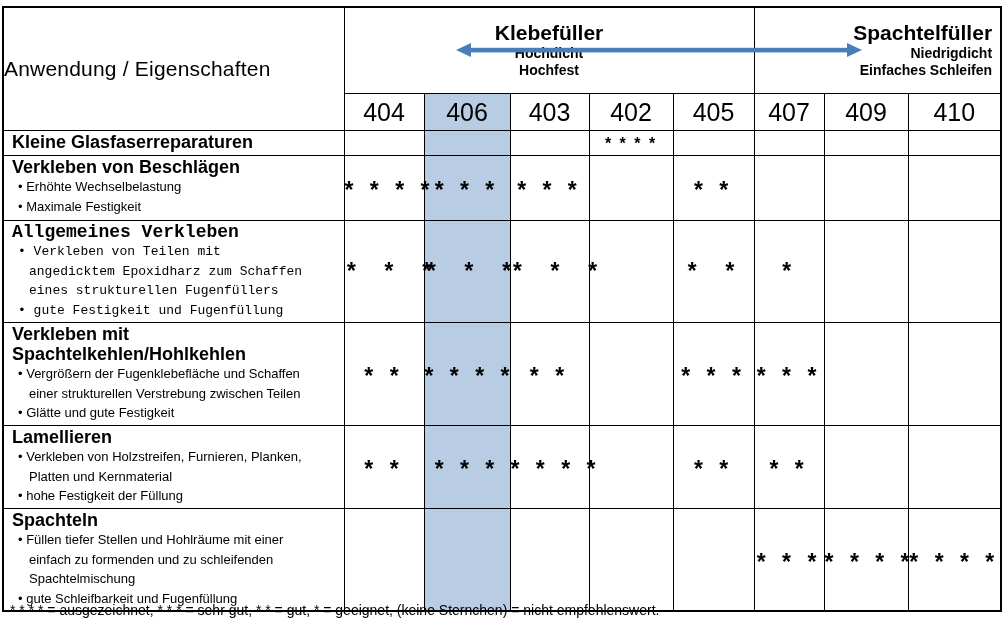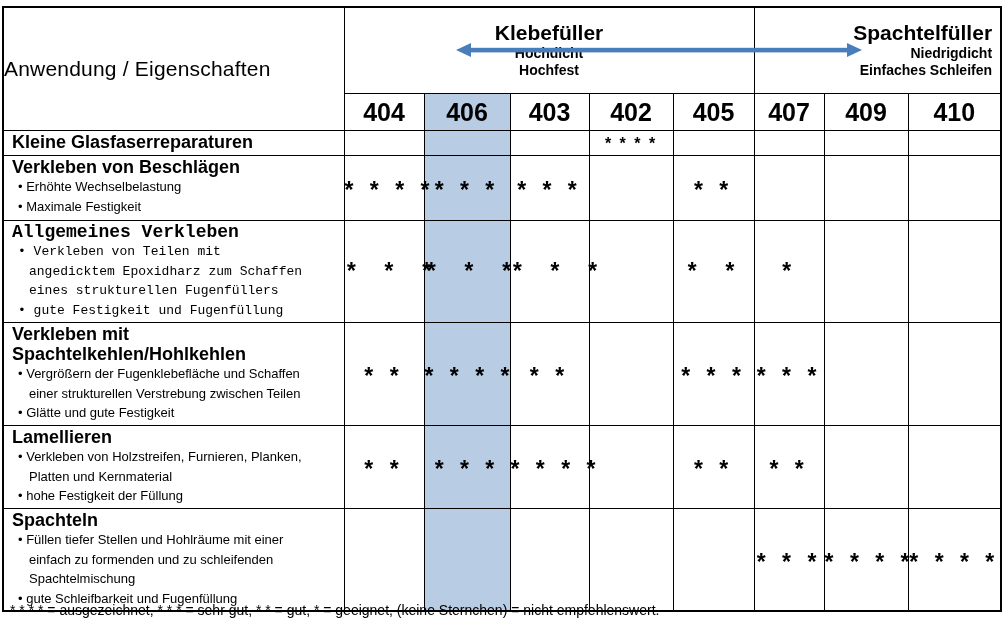--- a/index.html
+++ b/index.html
@@ -46,21 +46,21 @@
     height:85px;
     display:flex;flex-direction:column;
     justify-content:center;
     padding:4px 8px 5px 8px;
   }
   .group-inner.right{align-items:flex-end;text-align:right;}
   .group-title{font-size:21px;font-weight:bold;line-height:24px;}
   .group-sub{font-size:14px;font-weight:bold;line-height:17px;}
 
   th.prod{
-    font-size:25px;font-weight:bold;
+    font-size:25px;font-weight:normal;
     text-align:center;vertical-align:middle;
   }
   .hl{background:var(--highlight);}
 
   td.apphead{
     vertical-align:top;
     text-align:left;
     padding:2px 4px 2px 8px;
     line-height:19.5px;
   }

